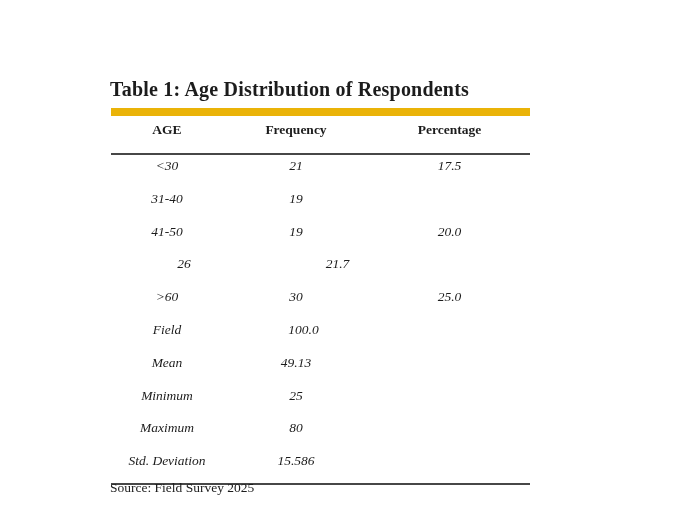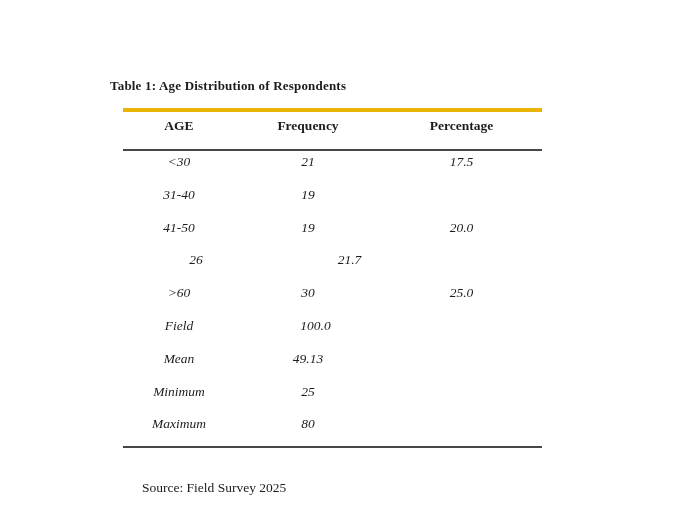--- a/index.html
+++ b/index.html
@@ -13,31 +13,31 @@
     height: 511px;
     background: #ffffff;
     font-family: "Liberation Serif", serif;
     color: #1c1c1c;
     overflow: hidden;
   }
   .table-title {
     position: absolute;
     left: 110px;
     top: 78px;
-    font-size: 13px;
+    font-size: 20px;
     font-weight: bold;
     letter-spacing: 0.2px;
     white-space: nowrap;
   }
   .data-table {
     position: absolute;
-    left: 123px;
+    left: 111px;
     top: 108px;
     width: 419px;
-    border-top: 4px solid #eab308;
+    border-top: 8px solid #eab308;
     border-bottom: 2px solid #474747;
   }
   .thead {
     display: flex;
     height: 37px;
     border-bottom: 2px solid #474747;
     font-weight: bold;
   }
   .trow {
     display: flex;
@@ -60,21 +60,20 @@
   }
   .col-age       { width: 112px; }
   .col-frequency { width: 146px; }
   .col-percent   { width: 161px; }
   .source-note {
     position: absolute;
     left: 110px;
     top: 480px;
     font-size: 13.5px;
     white-space: nowrap;
-    margin-left: 32px;
   }
 </style>
 </head>
 <body>
 
 <div class="page">
 
   <div class="table-title">Table 1: Age Distribution of Respondents</div>
 
   <div class="data-table">
@@ -129,18 +128,23 @@
       <div class="cell col-frequency">25</div>
       <div class="cell col-percent"></div>
     </div>
 
     <div class="trow">
       <div class="cell col-age">Maximum</div>
       <div class="cell col-frequency">80</div>
       <div class="cell col-percent"></div>
     </div>
 
+    <div class="trow">
+      <div class="cell col-age">Std. Deviation</div>
+      <div class="cell col-frequency">15.586</div>
+      <div class="cell col-percent"></div>
+    </div>
 
   </div>
 
   <div class="source-note">Source: Field Survey 2025</div>
 
 </div>
 
 </body></html>

